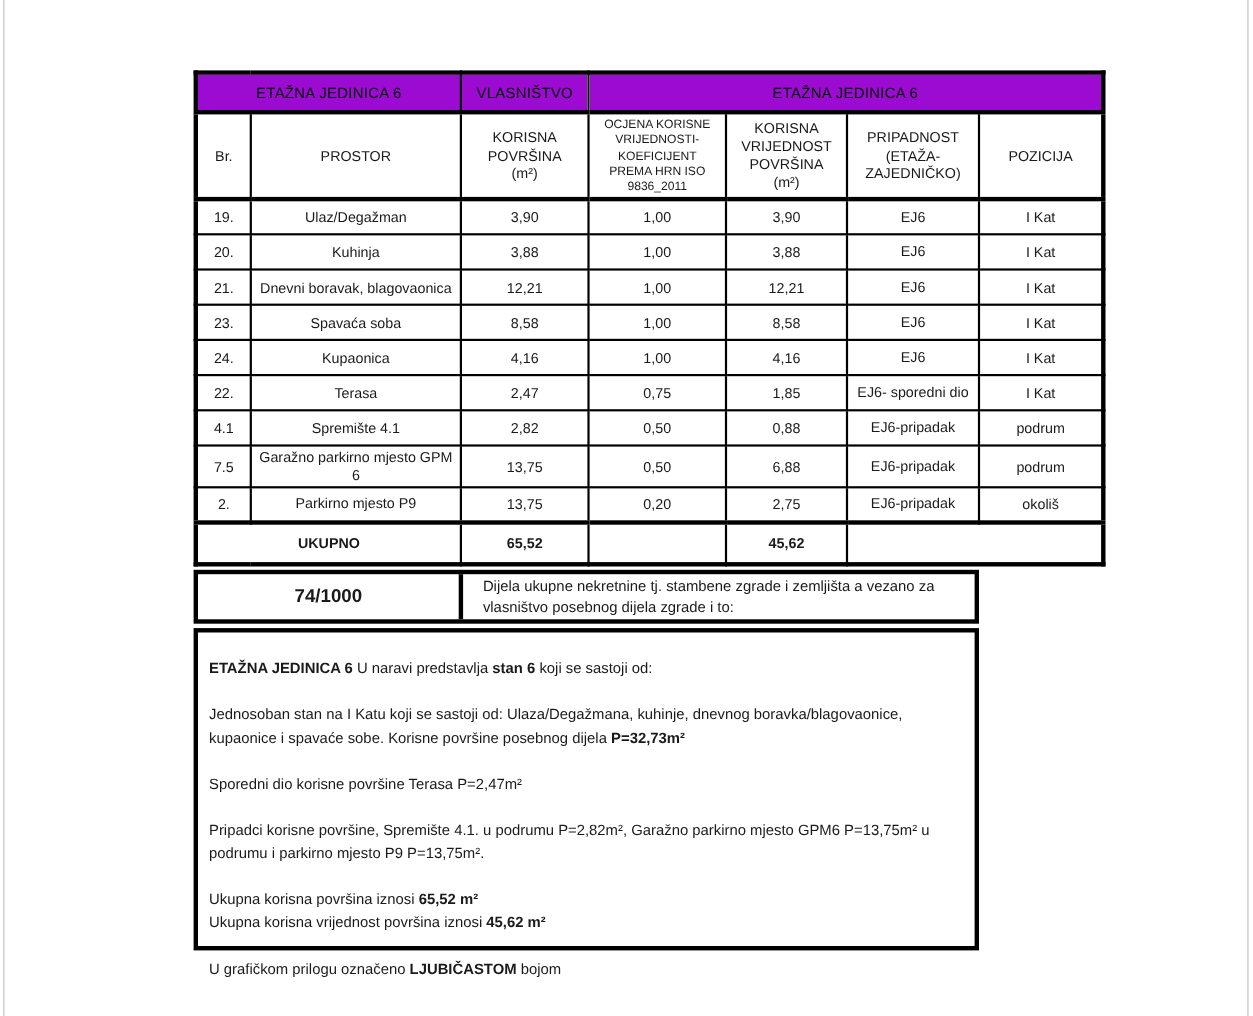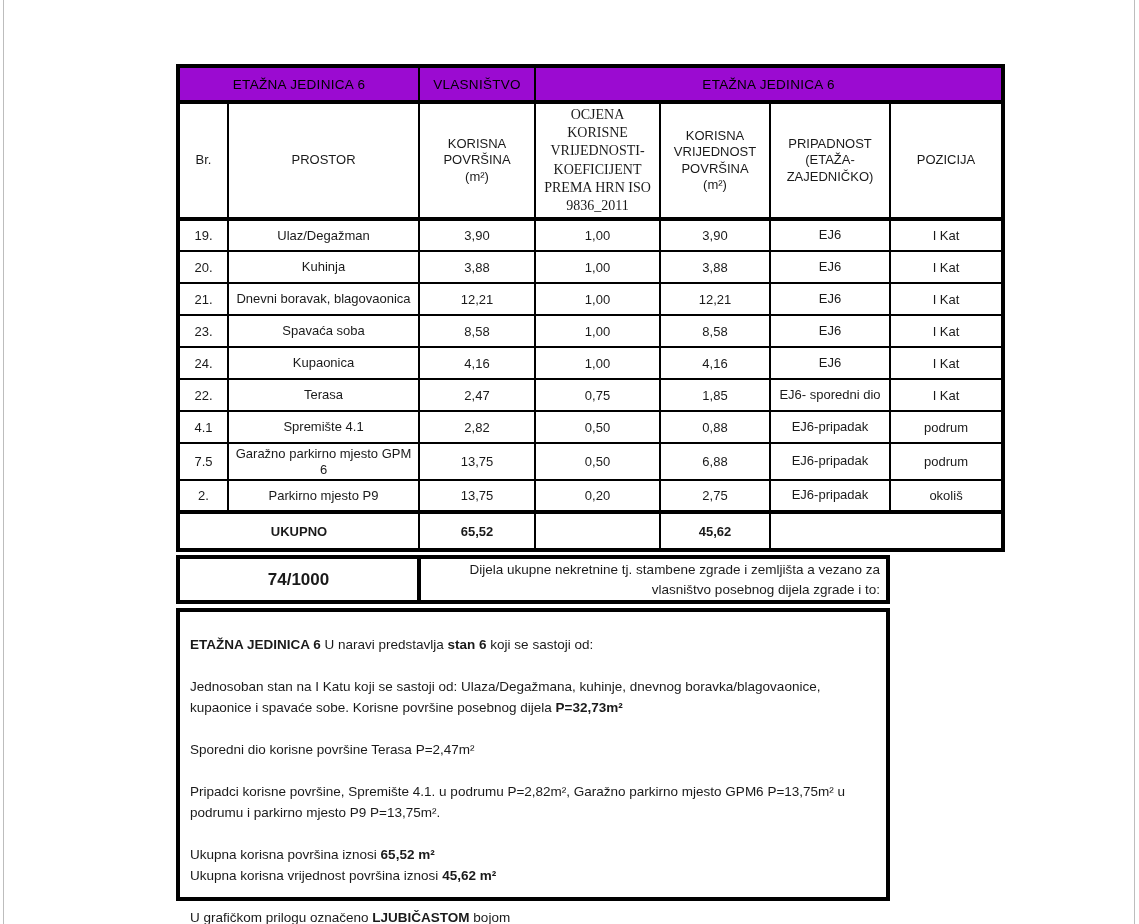--- a/index.html
+++ b/index.html
@@ -56,23 +56,22 @@
     border-bottom-width: 4px;
     letter-spacing: 0.3px;
   }
   tr.colhead th {
     height: 64px;
     white-space: pre-line;
     line-height: 1.25;
     border-bottom-width: 4px;
   }
   tr.colhead th.c-koef {
-    font-size: 14px;
+    font-size: 11px;
     line-height: 1.3;
-    font-family: Liberation Serif, serif;
   }
   tr.datarow { height: 32px; }
   td.c-prostor {
     text-align: left;
     padding-left: 8px;
     line-height: 1.2;
   }
   td.c-pripadnost { line-height: 1.15; }
   td.c-pozicija { font-size: 12px; }
   tr.total td {
@@ -96,24 +95,24 @@
     align-items: center;
     justify-content: center;
     font-weight: bold;
     font-size: 17px;
   }
   .share-note {
     flex: 1;
     display: flex;
     align-items: center;
     justify-content: center;
-    text-align: right;
+    text-align: left;
     font-size: 13.5px;
     line-height: 1.45;
-    padding: 2px 6px;
+    padding: 2px 18px;
   }
 
   .desc-box {
     margin-top: 4px;
     border: 4px solid #000;
     padding: 22px 12px 10px 10px;
     height: 253px;
     font-size: 13.5px;
   }
   .desc-box p {

